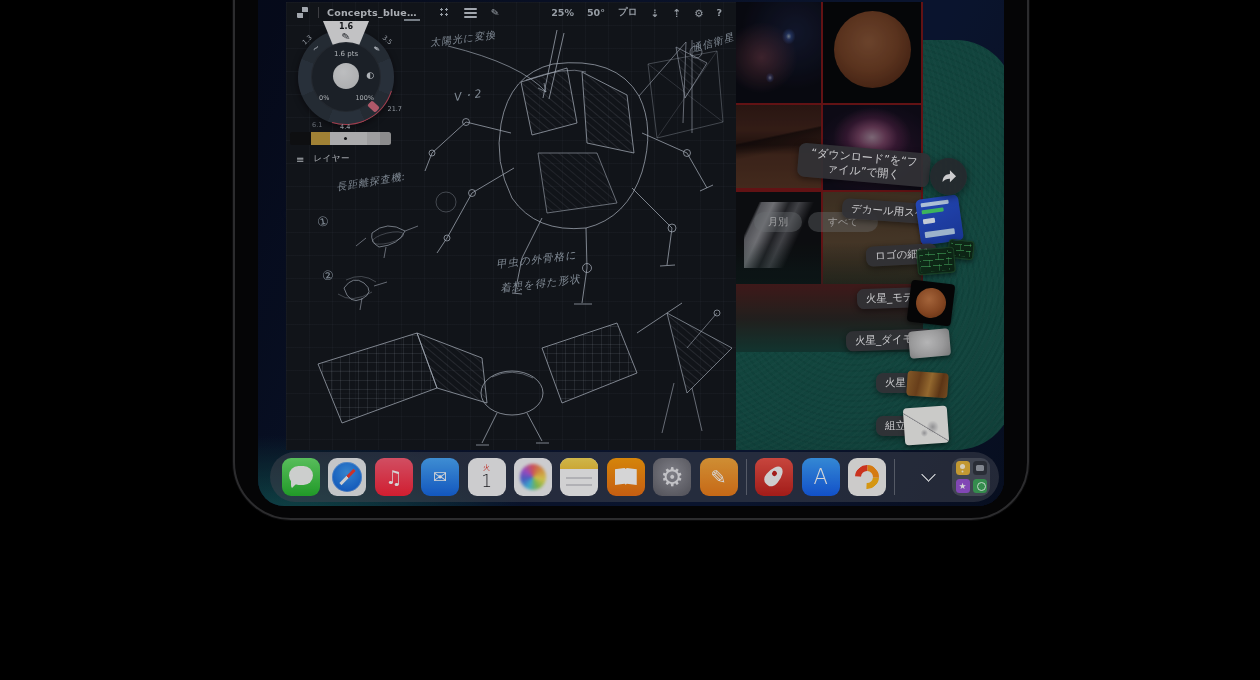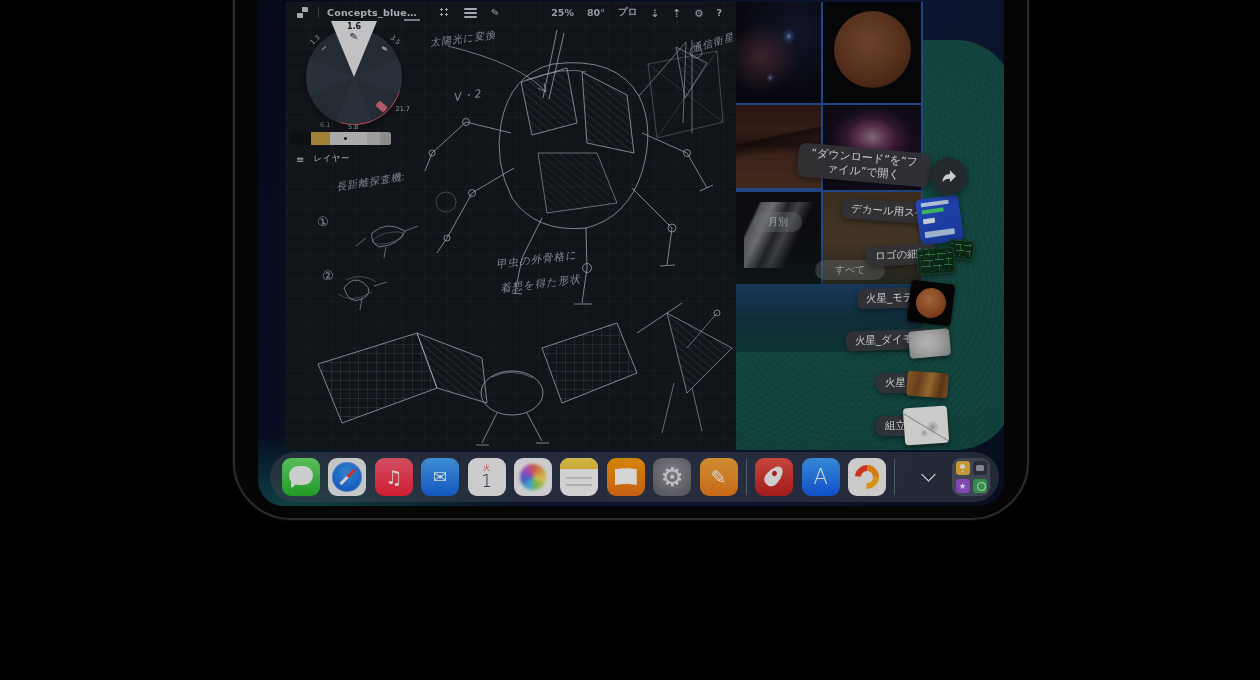--- a/index.html
+++ b/index.html
@@ -49,21 +49,21 @@
     background-image:radial-gradient(#b4bcc4 1px, transparent 1.1px); background-size:5px 5px; }
   .tb-lines { margin-left:14px; position:relative; width:13px; height:11px; }
   .tb-lines i { position:absolute; left:0; width:13px; height:1.6px; background:#c2c8cf; border-radius:1px; }
   .tb-underline { position:absolute; left:118px; top:17px; width:16px; height:1.5px; background:#8d969e; }
   .tb-nib { margin-left:14px; font-size:10px; color:#b4bcc4; transform:rotate(-8deg); }
   .tb-right { position:absolute; right:0; top:0; height:21px; display:flex; align-items:center; gap:13px; padding-right:14px; color:#b4bcc4; }
   .tb-right .txt { font-size:9.5px; }
   .tb-right .ic { font-size:10.5px; }
 
   
-  .wheel { position:absolute; left:18px; top:21px; width:100px; height:104px; }
+  .wheel { position:absolute; left:10px; top:21px; width:100px; height:104px; }
   .wheel-ring { position:absolute; left:2px; top:6px; width:96px; height:96px; border-radius:50%;
     background:repeating-conic-gradient(from 22deg, #2b333c 0 45deg, #303944 45deg 90deg);
     box-shadow:0 2px 6px rgba(0,0,0,.5); overflow:hidden; }
   .wheel-wedge { position:absolute; left:2px; top:-2px; width:96px; height:56px;
     clip-path:polygon(50% 100%, 26% 0%, 74% 0%); background:#e8e9ea; border-radius:10px 10px 0 0; }
   .wedge-size { position:absolute; left:0; top:1px; width:100%; text-align:center;
     font-size:8px; font-weight:bold; color:#17191c; }
   .wedge-pen { position:absolute; left:0; top:10px; width:100%; text-align:center;
     font-size:10px; color:#26292e; transform:rotate(-12deg); }
   .wheel-center { position:absolute; left:15px; top:19px; width:70px; height:70px; border-radius:50%;
@@ -93,21 +93,21 @@
   .cb-seg { height:100%; position:relative; }
   .cb-dot { position:absolute; left:14px; top:5px; width:3px; height:3px; border-radius:50%; background:#17191c; }
   .layers-row { position:absolute; left:10px; top:151px; display:flex; align-items:center; gap:9px; color:#ccd1d6; }
   .layers-ic { font-size:10px; }
   .layers-lab { font-size:8.5px; letter-spacing:.5px;text-align:center; }
 
   
   .anno { position:absolute; color:#99a5b0; font-style:italic; letter-spacing:1px; white-space:nowrap; }
 
   
-  .photos { position:absolute; left:478px; top:40px; width:187px; height:350px; background:#3b82f6; overflow:hidden; }
+  .photos { position:absolute; left:478px; top:40px; width:187px; height:350px; background:#b91c1c; overflow:hidden; }
   .ph { position:absolute; }
   .ph-nebula { left:0; top:0; width:85px; height:101px;
     background:radial-gradient(60% 50% at 30% 55%, rgba(190,95,110,.55), transparent 70%),
       radial-gradient(8% 8% at 62% 34%, #cfe4ff 0%, rgba(90,140,255,.5) 40%, transparent 100%),
       radial-gradient(5% 5% at 40% 75%, #bcd6ff 0%, rgba(70,120,230,.45) 50%, transparent 100%),
       radial-gradient(90% 80% at 70% 30%, rgba(60,80,160,.35), transparent 70%), #0b0b16; }
   .ph-mars { left:87px; top:0; width:98px; height:101px; background:#050505; }
   .ph-mars i { position:absolute; left:11px; top:9px; width:77px; height:77px; border-radius:50%;
     background:radial-gradient(circle at 45% 40%, #c87a4a 0%, #a95c30 45%, #7e3c1c 78%, #5e2a12 100%); }
   .ph-marsland { left:0; top:103px; width:85px; height:83px;
@@ -308,44 +308,51 @@
           <span class="tb-dots"></span>
           <span class="tb-lines">
               <i style="top:1px"></i>
               <i style="top:5px"></i>
               <i style="top:9px"></i>
             </span>
           <span class="tb-underline"></span>
           <span class="tb-nib">✎</span>
           <div class="tb-right">
             <span class="txt">25%</span>
-            <span class="txt">80°</span>
+            <span class="txt">50°</span>
             <span class="txt">プロ</span>
             <span class="ic">⇣</span>
             <span class="ic">⇡</span>
             <span class="ic">⚙</span>
             <span class="txt">?</span>
           </div>
         </div>
 
         <div class="wheel">
           <div class="wheel-ring"></div>
           <div class="ring-redarc"></div>
           <div class="wheel-wedge">
             <div class="wedge-size">1.6</div>
             <div class="wedge-pen">✎</div>
           </div>
           <span class="ring-label rl-13">1.3</span>
           <span class="ring-label rl-35">3.5</span>
           <span class="ring-label rl-145">21.7</span>
-          <span class="ring-label rl-68">5.8</span>
+          <span class="ring-label rl-68">4.4</span>
           <span class="ring-label rl-89">6.1</span>
           <span class="ring-squig">~</span>
           <span class="ring-pen2">✒</span>
           <span class="ring-eraser"></span>
+          <div class="wheel-center">
+            <div class="wc-pts">1.6 pts</div>
+            <div class="wc-knob"></div>
+            <span class="wc-min">0%</span>
+            <span class="wc-max">100%</span>
+            <span class="wc-contrast">◐</span>
+          </div>
         </div>
 
         <div class="colorbar">
           <div class="cb-seg" style="width:21px;background:#101113;"></div>
           <div class="cb-seg" style="width:19px;background:#c09a3e;"></div>
           <div class="cb-seg" style="width:37px;background:#cdcdcd;">
             <div class="cb-dot"></div>
           </div>
           <div class="cb-seg" style="width:13px;background:#bdbdbd;"></div>
           <div class="cb-seg" style="width:11px;background:#a8a8a8;"></div>
@@ -373,21 +380,21 @@
           </div>
         <div class="ph ph-marsland"></div>
         <div class="ph ph-orion"></div>
         <div class="ph ph-craft"></div>
         <div class="ph ph-rover"></div>
         <div class="photos-dim"></div>
         <div class="photos-fade"></div>
         <div class="ph-pill" style="left:18px; top:210px; width:48px;">
           <span>月別</span>
         </div>
-        <div class="ph-pill" style="left:79px; top:210px; width:70px;margin-top:48px;">
+        <div class="ph-pill" style="left:72px; top:210px; width:70px;">
           <span>すべて</span>
         </div>
       </div>
 
       <div class="chip" style="left:540px; top:186px; font-size:11px; transform:rotate(5deg); max-width:132px; white-space:normal; line-height:1.25; text-align:center;">
         <span>“ダウンロード”を“ファイル”で開く</span>
       </div>
 
       <div class="chip" style="left:584px; top:240px; transform:rotate(4deg);">
         <span>デカール用スケッチ</span>

